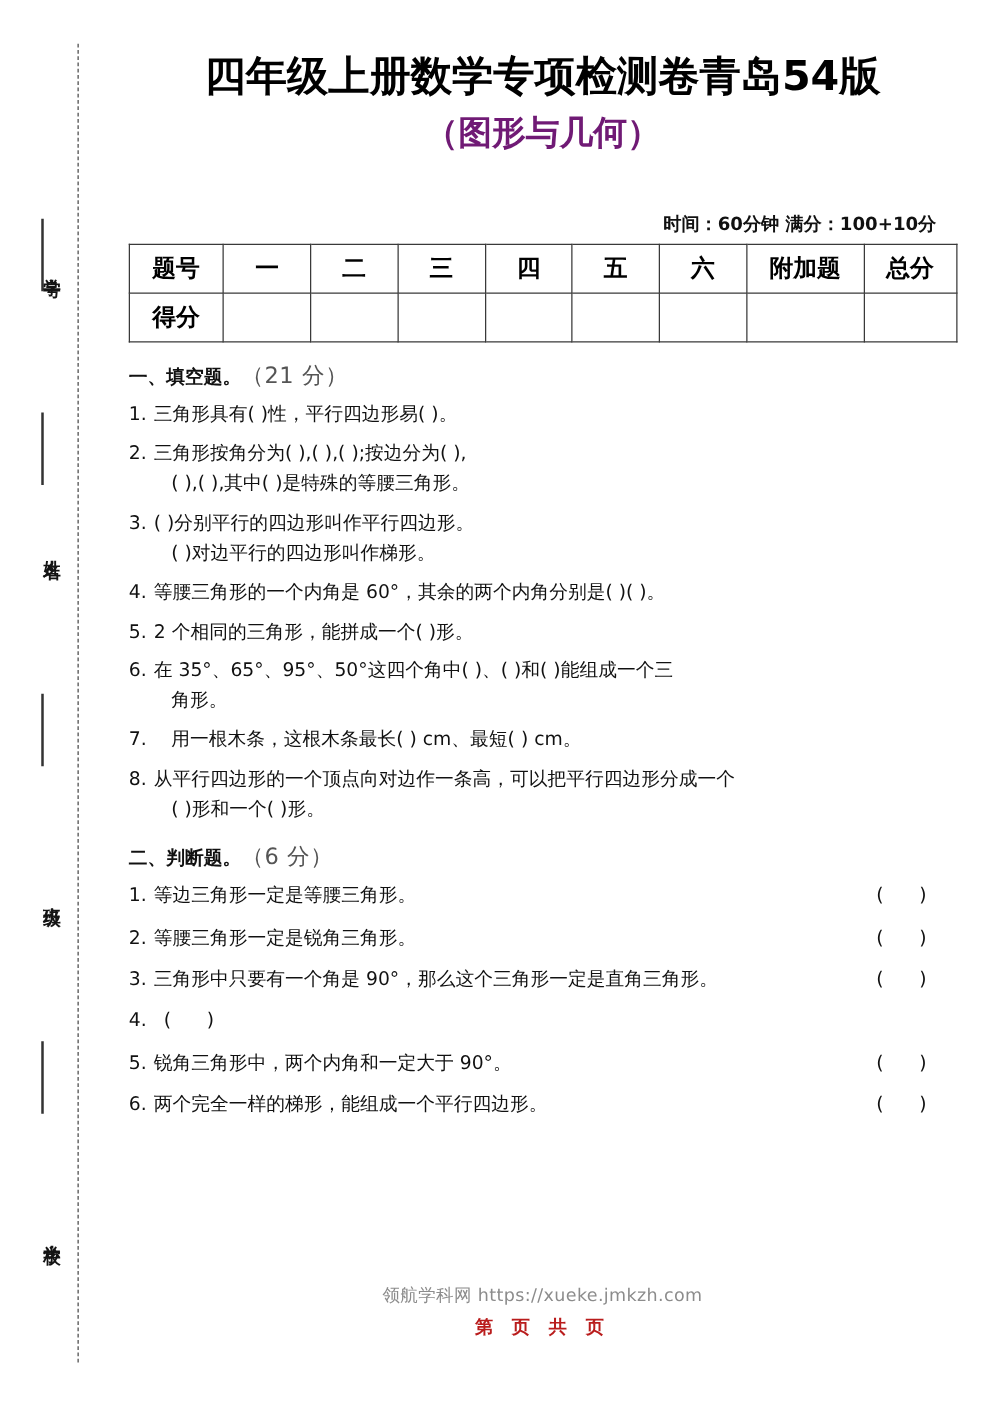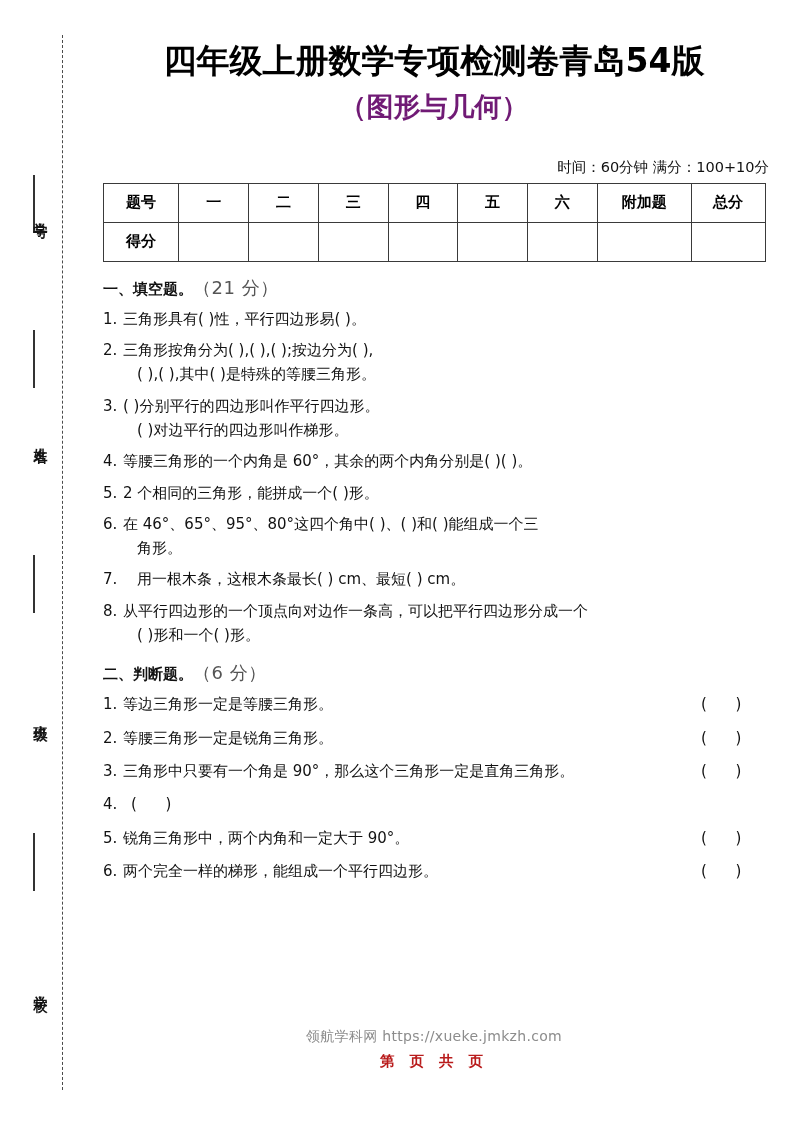--- a/index.html
+++ b/index.html
@@ -75,41 +75,41 @@
   }
   #sub-title {
     font-size: 27px;
     font-weight: bold;
     line-height: 1.5;
     margin-top: 6px;
     color: #701a75;
   }
 
   #exam-meta {
-    margin-top: 30px;
-    padding-right: 24px;
+    margin-top: 42px;
+    padding-right: 44px;
     text-align: right;
     font-size: 14.5px;
-    font-weight: normal;
+    font-weight: bold;
     color: #111;
   }
 
   
   #score-table {
     margin: 6px auto 0 auto;
     border-collapse: collapse;
     width: 663px;
     table-layout: fixed;
   }
   #score-table td {
     border: 1px solid #3a3a3a;
     height: 36px;
     text-align: center;
     vertical-align: middle;
-    font-size: 15px;
+    font-size: 19px;
     font-weight: bold;
     color: #000;
     margin-left: 19px;
   }
   #score-table td.label-cell { width: 72px; }
   #score-table td.num-cell { width: 66px; }
   #score-table td.extra-cell { width: 90px; }
   #score-table td.total-cell { width: 70px; }
 
   
@@ -284,21 +284,21 @@
     <div class="q">
       <span class="q-num">5.</span>
       <span class="q-body">
         <span class="q-line">2 个相同的三角形，能拼成一个(            )形。</span>
       </span>
     </div>
 
     <div class="q">
       <span class="q-num">6.</span>
       <span class="q-body">
-        <span class="q-line">在 46°、65°、95°、80°这四个角中(            )、(            )和(            )能组成一个三</span>
+        <span class="q-line">在 35°、65°、95°、50°这四个角中(            )、(            )和(            )能组成一个三</span>
         <span class="q-line indent">角形。</span>
       </span>
     </div>
 
     <div class="q">
       <span class="q-num">7.</span>
       <span class="q-body">
         <span class="q-line indent">用一根木条，这根木条最长(            ) cm、最短(            ) cm。</span>
       </span>
     </div>

